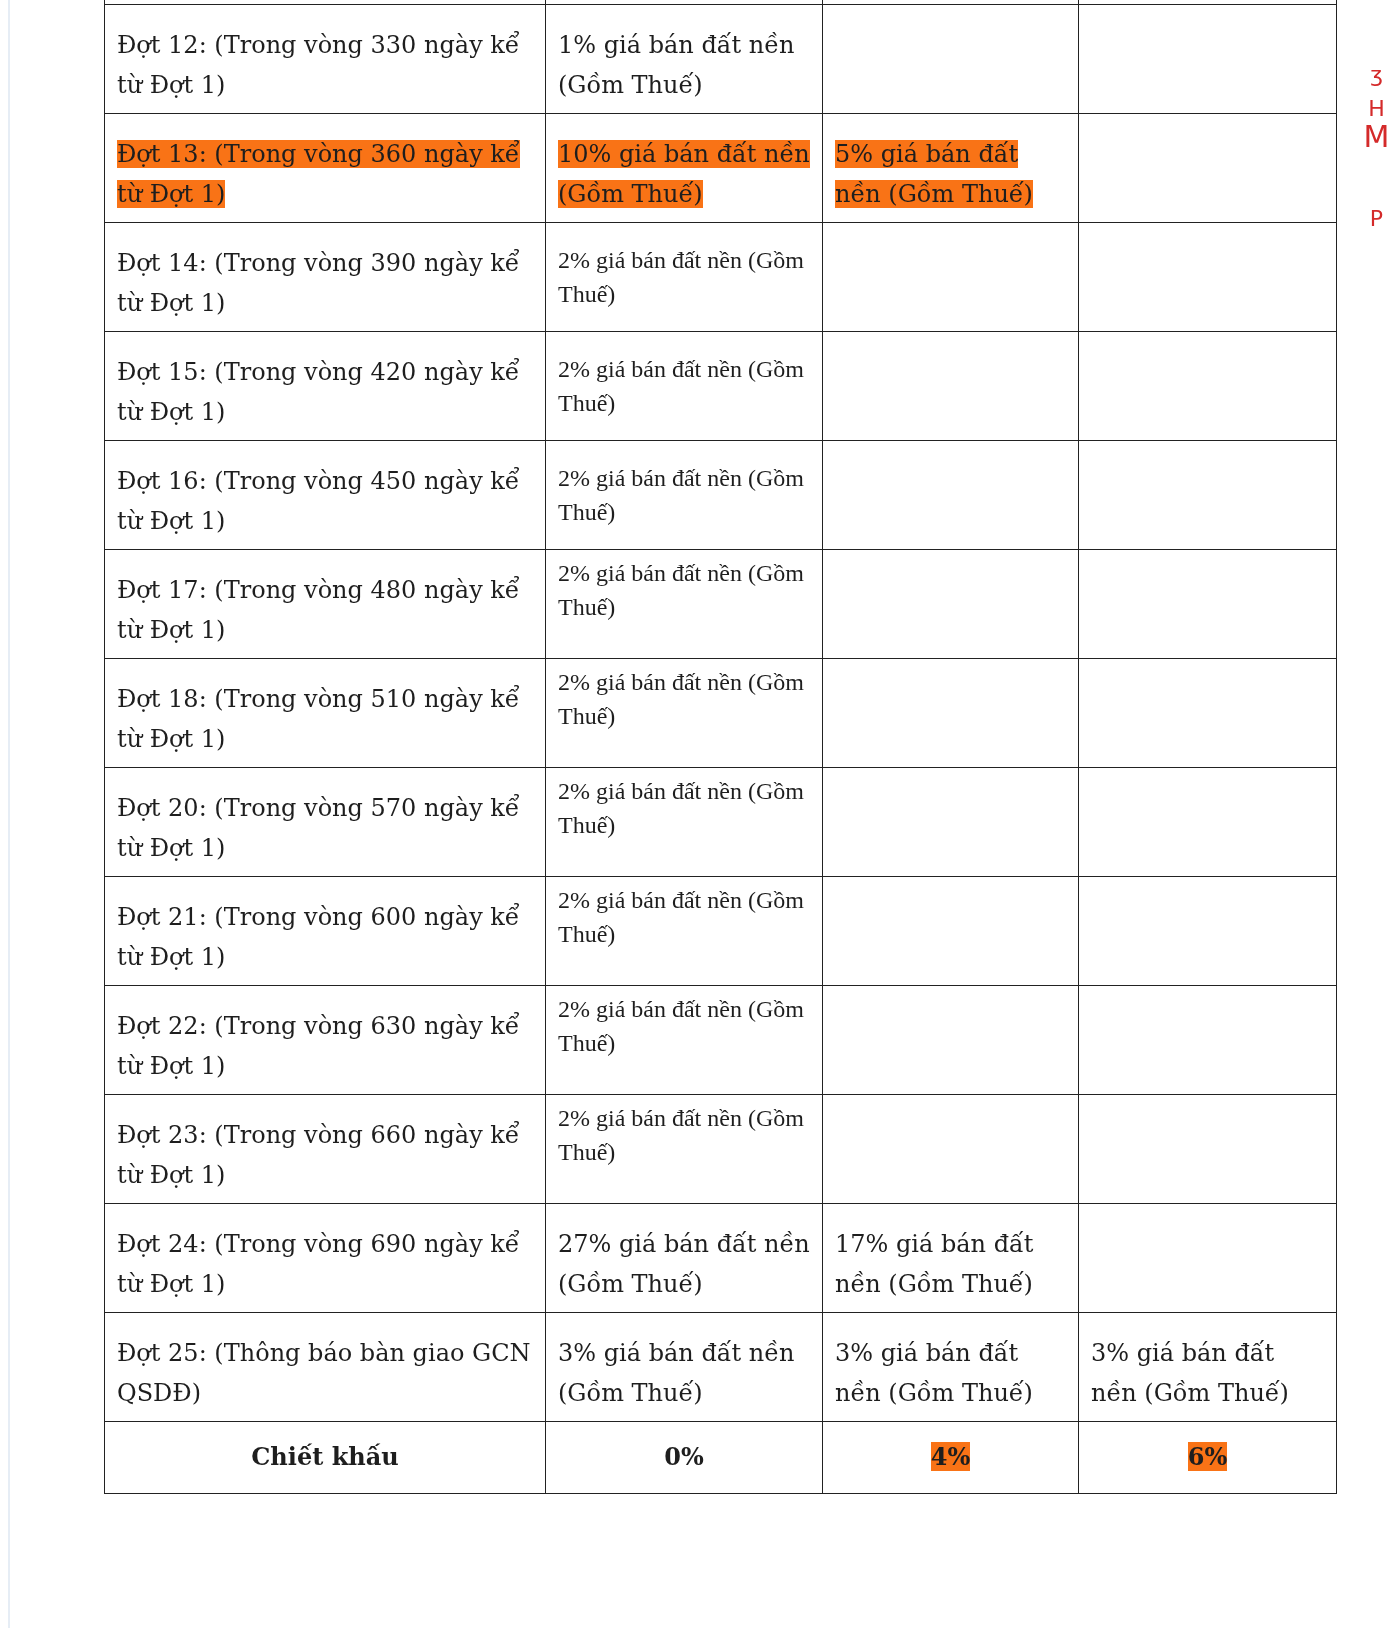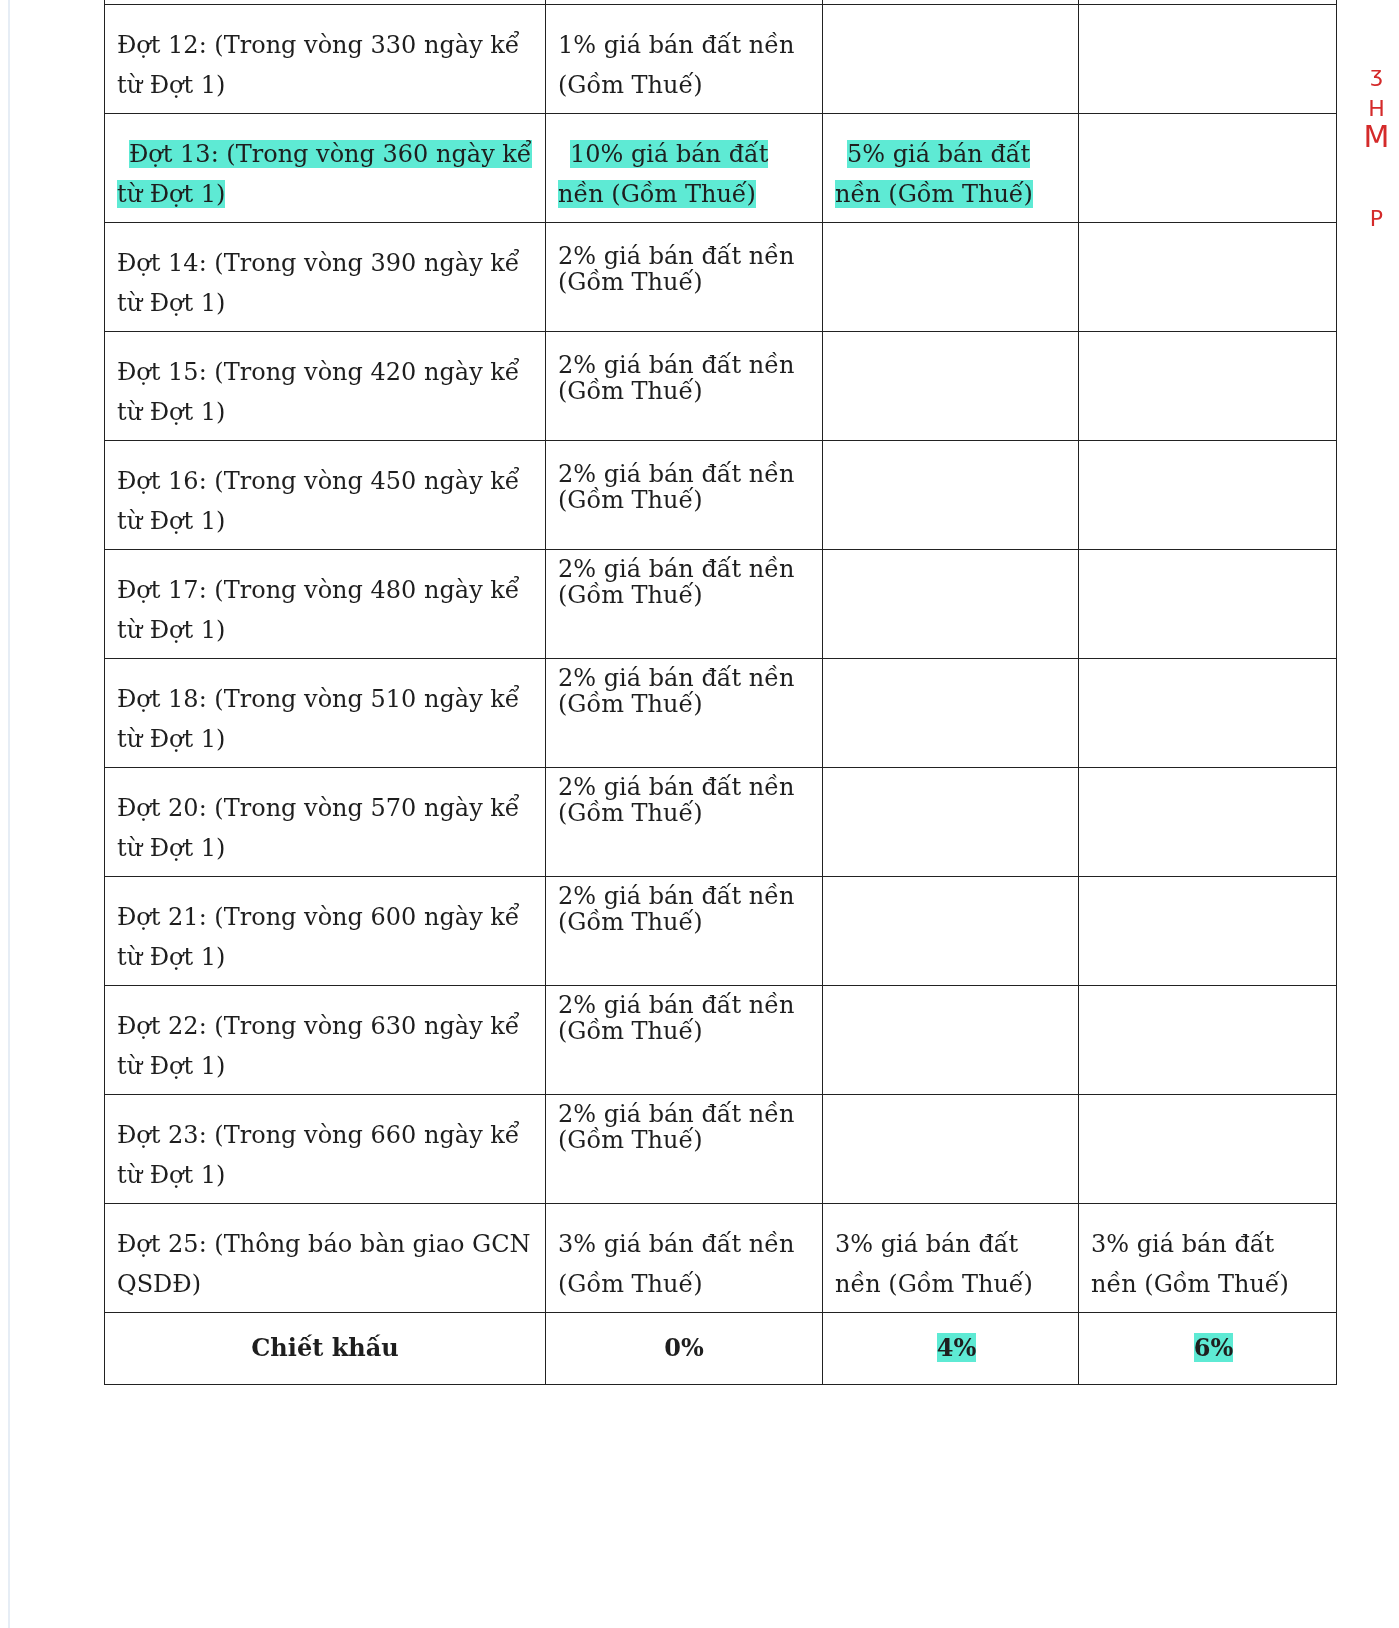--- a/index.html
+++ b/index.html
@@ -21,22 +21,22 @@
   tr.top { height: 8px; }
   tr.top td { border-top: none; }
   tr.last { height: 72px; }
   tr.last td { vertical-align: middle; text-align: center; }
   tr.last .inner { padding: 0 12px; }
   .c1 { width: 441px; }
   .c2 { width: 277px; }
   .c3 { width: 256px; }
   .c4 { width: 258px; }
   b.lbl { font-weight: normal; }
-  .hl { background: #5eead4; margin-left: 12px; }
-  .small { line-height: 26px; }
+  .hl { background: #f97316; }
+  .small { line-height: 34px; font-family: Liberation Serif, serif; }
   .chk { text-align: center; font-weight: bold; }
   .pct { font-weight: bold; }
   .stamp { position: absolute; right: 0; width: 45px; color: #d42a2a; font-family: "DejaVu Sans", sans-serif; font-size: 22px; line-height: 26px; text-align: center; }
 </style>
 </head>
 <body>
 
 <div class="leftedge"></div>
 
 <table class="schedule">
@@ -213,20 +213,34 @@
           <div class="inner small" style="padding-top:6px">2% giá bán đất nền (Gồm Thuế)</div>
         </td>
       <td>
           <div class="inner"></div>
         </td>
       <td>
           <div class="inner"></div>
         </td>
     </tr>
 
+    <tr class="r">
+      <td>
+          <div class="inner"><b class="lbl">Đợt 24:</b> <span>(Trong vòng 690 ngày kể từ Đợt 1)</span></div>
+        </td>
+      <td>
+          <div class="inner">27% giá bán đất nền (Gồm Thuế)</div>
+        </td>
+      <td>
+          <div class="inner">17% giá bán đất nền (Gồm Thuế)</div>
+        </td>
+      <td>
+          <div class="inner"></div>
+        </td>
+    </tr>
 
     <tr class="r">
       <td>
           <div class="inner"><b class="lbl">Đợt 25:</b> <span>(Thông báo bàn giao GCN QSDĐ)</span></div>
         </td>
       <td>
           <div class="inner">3% giá bán đất nền (Gồm Thuế)</div>
         </td>
       <td>
           <div class="inner">3% giá bán đất nền (Gồm Thuế)</div>

